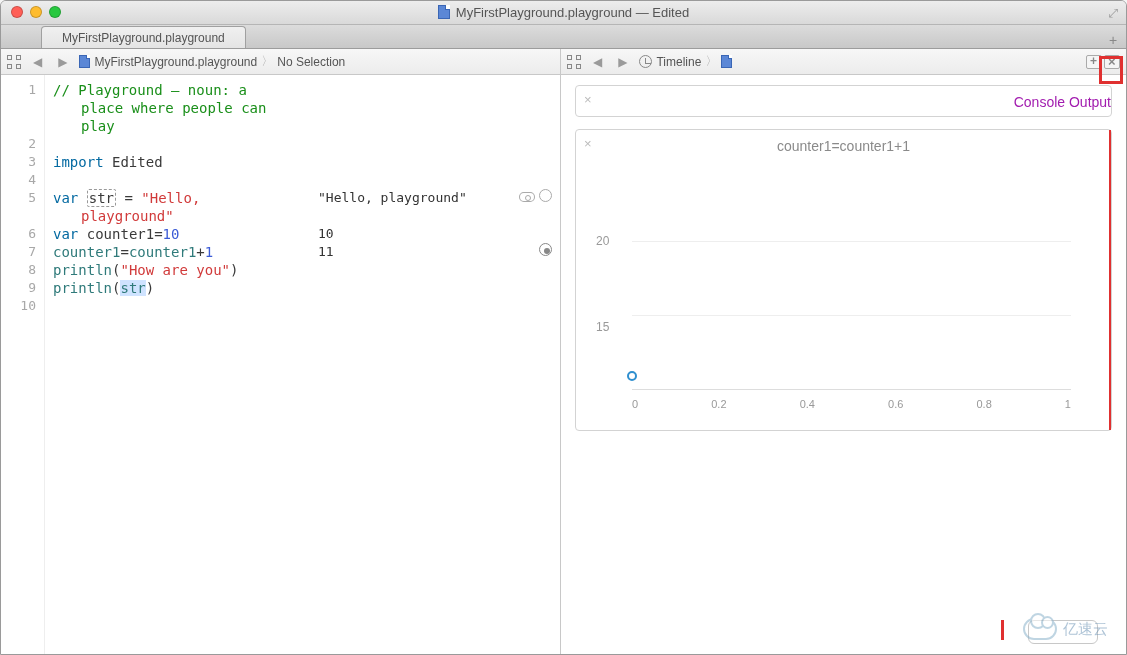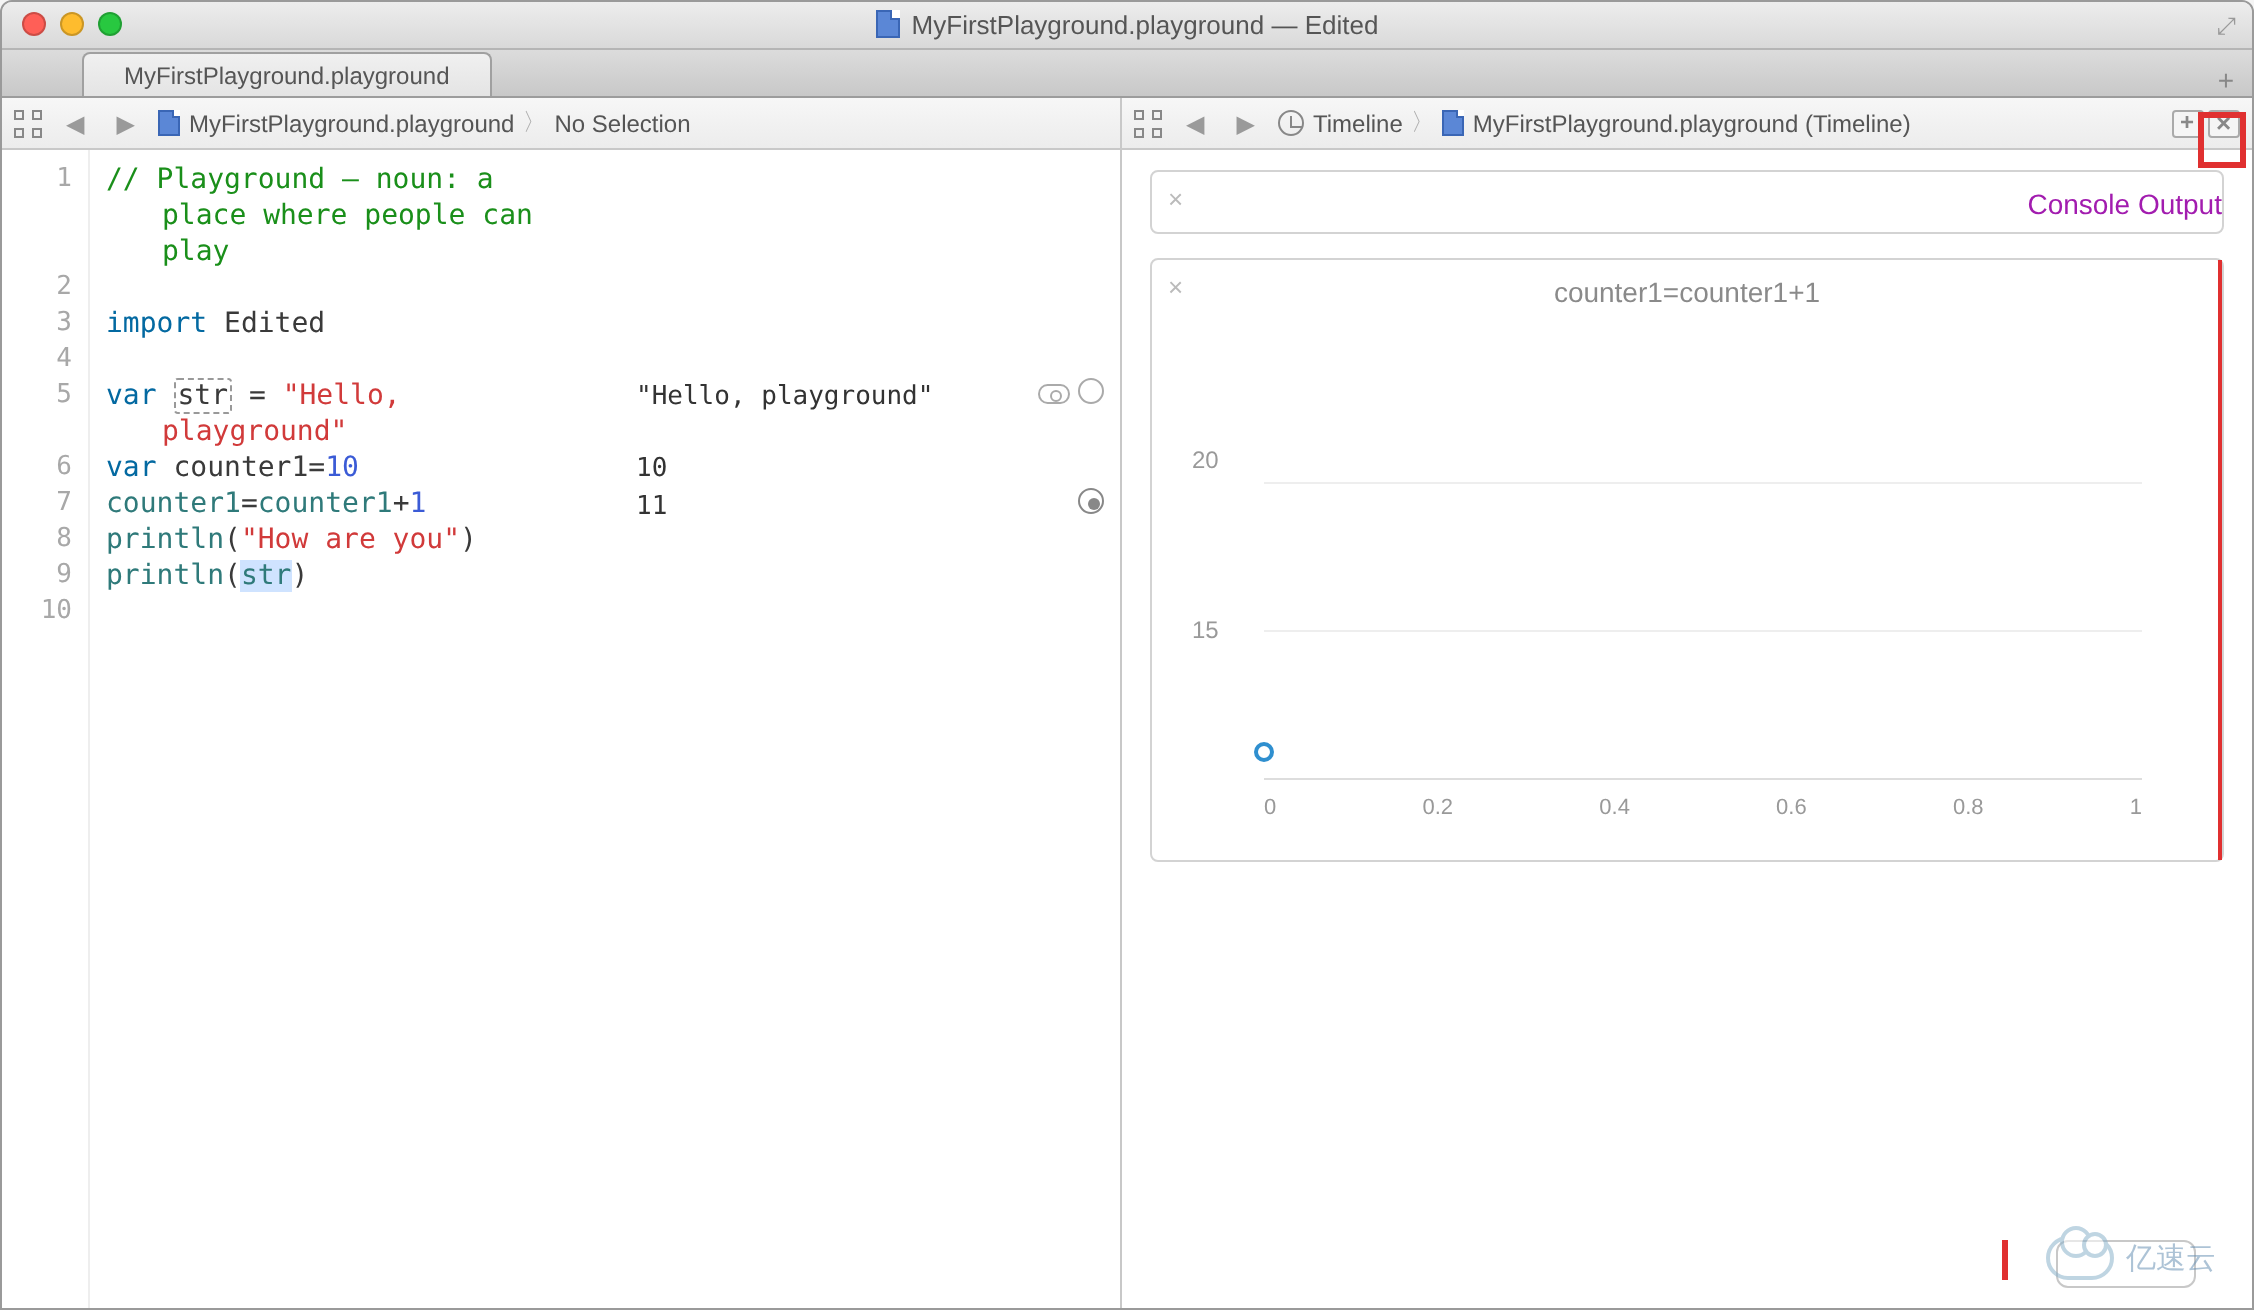--- a/index.html
+++ b/index.html
@@ -136,21 +136,20 @@
         <span></span>
         <span></span>
       </span>
     <span class="nav-arrow">◀</span>
     <span class="nav-arrow">▶</span>
     <div class="breadcrumb">
       <span class="timeline-icon"></span>
       <span>Timeline</span>
       <span class="bc-sep">〉</span>
       <span class="minidoc"></span>
-      <span>MyFirstPlayground.playground (Timeline)</span>
     </div>
     <div class="right-pane-icons">
       <span class="pane-btn plus"></span>
       <span class="pane-btn x"></span>
     </div>
   </div>
 </div>
 
 <div class="red-box"></div>
 
@@ -207,23 +206,23 @@
       <span class="close-x">×</span>
       <div class="tp-title">Console Output</div>
     </div>
 
     <div class="chart-card">
       <span class="close-x">×</span>
       <div class="redbar"></div>
       <div class="chart-title">counter1=counter1+1</div>
       <div class="chart-area">
         <div class="gridline" style="bottom:94px"></div>
-        <div class="yaxis" style="bottom:88px">15</div>
+        <div class="yaxis" style="bottom:76px">15</div>
         <div class="gridline" style="bottom:168px"></div>
-        <div class="yaxis" style="bottom:173px">20</div>
+        <div class="yaxis" style="bottom:162px">20</div>
         <div class="baseline"></div>
         <div class="datapt" style="left:-5px;bottom:29px"></div>
         <div class="xticks">
           <span>0</span>
           <span>0.2</span>
           <span>0.4</span>
           <span>0.6</span>
           <span>0.8</span>
           <span>1</span>
         </div>

